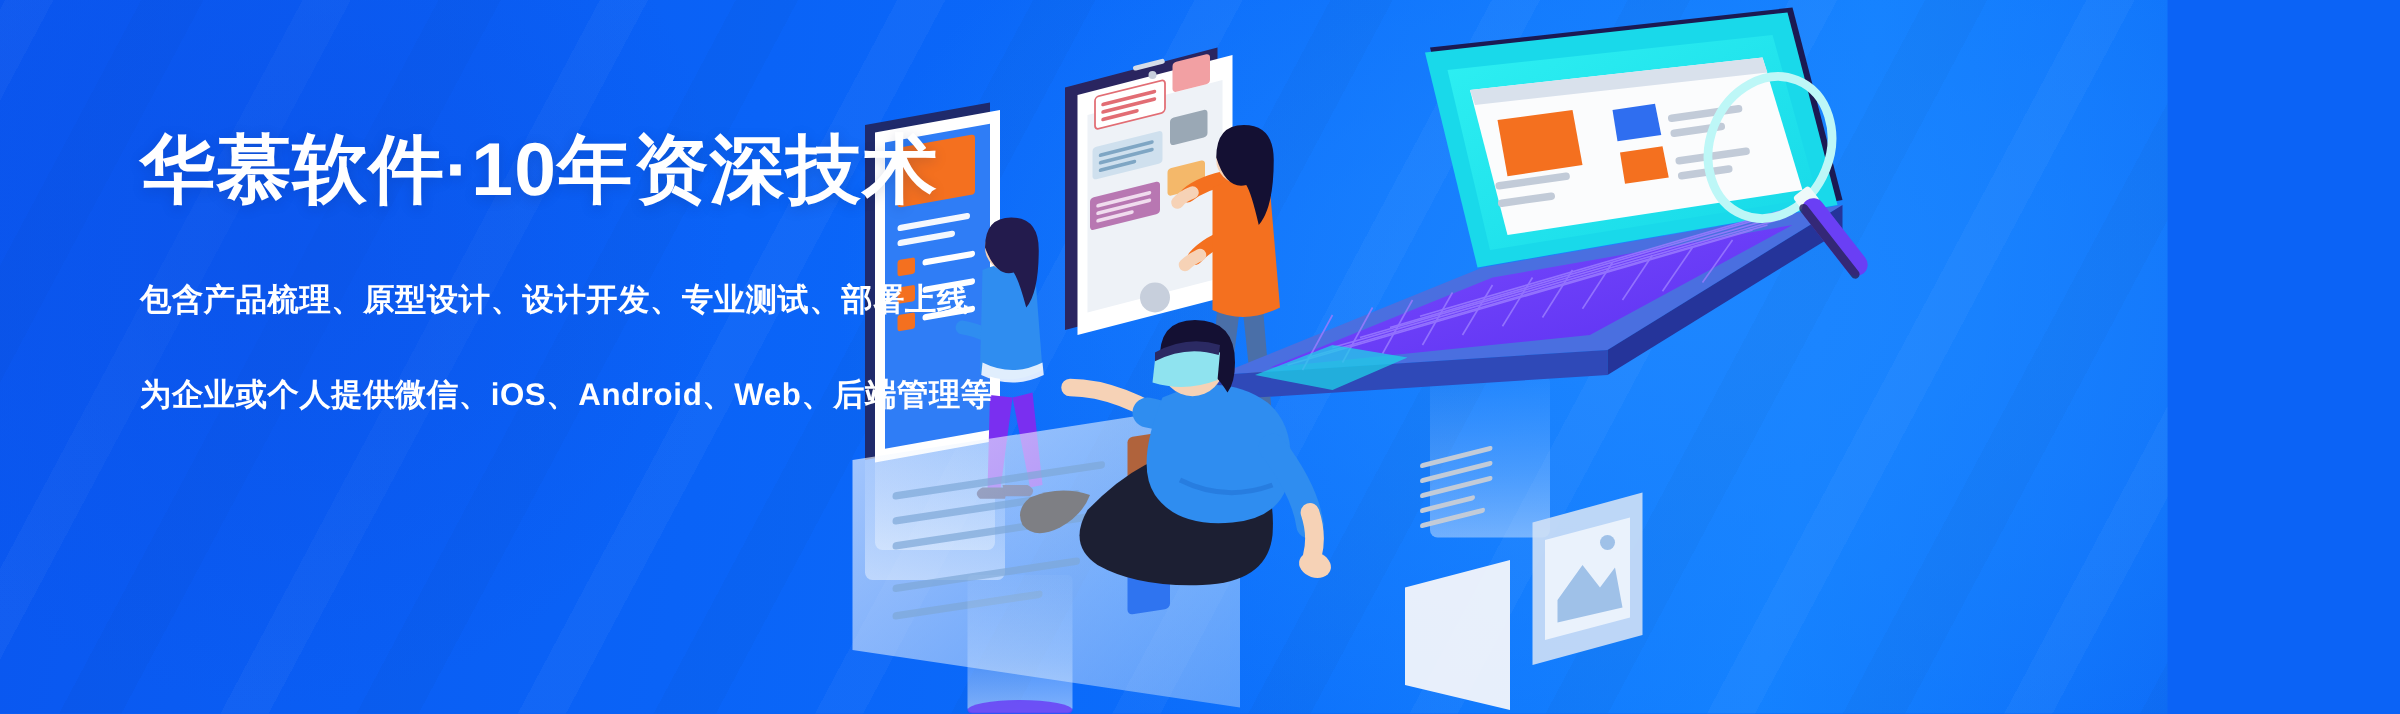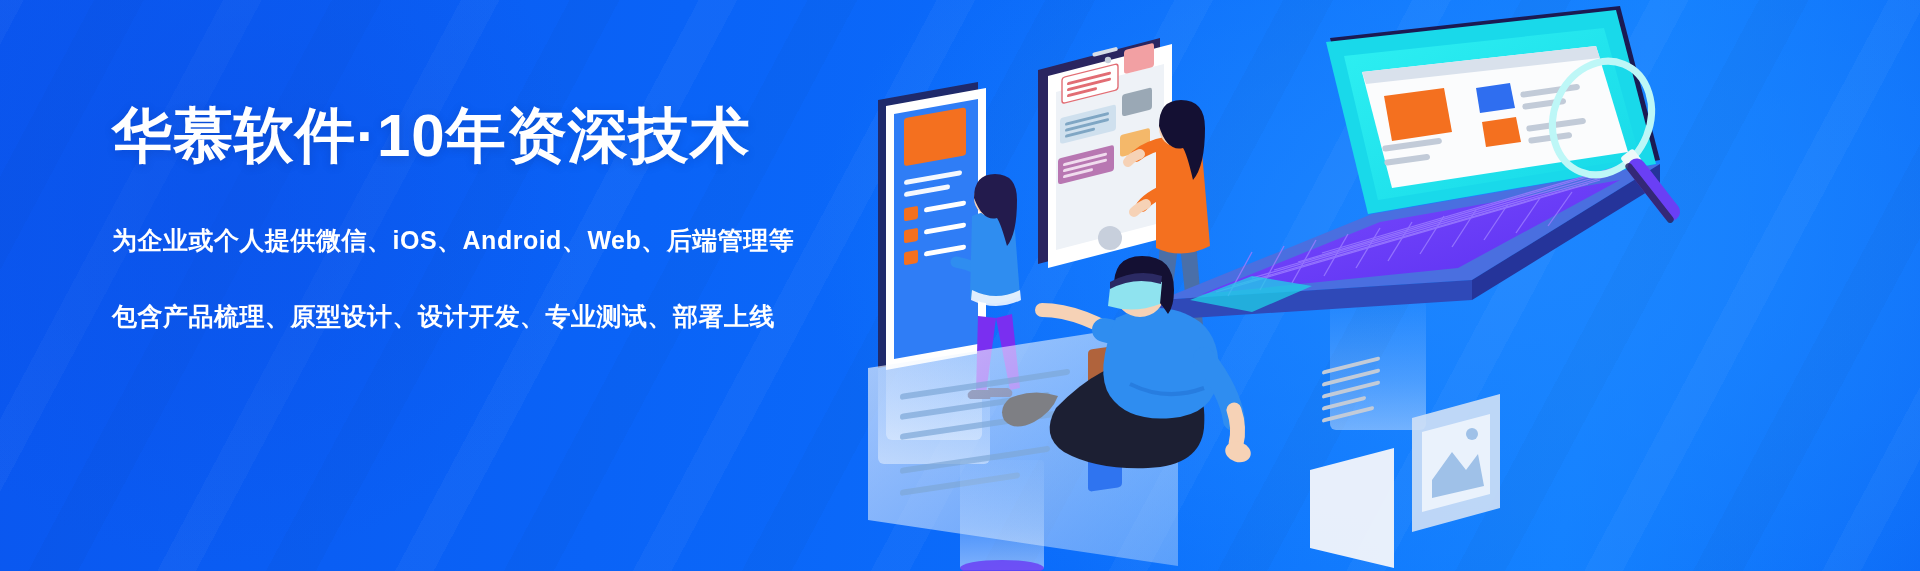--- a/index.html
+++ b/index.html
@@ -7,21 +7,21 @@
     padding: 0;
     background: #0b63f6;
   }
   body {
     font-family: "Liberation Sans", "DejaVu Sans", sans-serif;
   }
 
   
   #banner {
     position: relative;
-    width: 1920px;
+    width: 1734px;
     height: 571px;
     overflow: hidden;
     background: #0a63f7;
     background-image:
       radial-gradient(ellipse 1100px 700px at 78% 42%, #1d86ff 0%, rgba(29,134,255,0) 62%),
       linear-gradient(100deg, #0a56ef 0%, #0a63f7 34%, #0b6dfb 58%, #1180ff 82%, #0d6cf8 100%);
   }
   
   #banner .stripes {
     position: absolute;
@@ -90,22 +90,22 @@
 </head>
 <body>
 
 <div id="banner">
 
   <div class="stripes"></div>
   <div class="glow-left"></div>
 
   <div class="copy">
     <h1 class="headline">华慕软件·10年资深技术</h1>
+    <p class="sub">包含产品梳理、原型设计、设计开发、专业测试、部署上线</p>
     <p class="sub">为企业或个人提供微信、iOS、Android、Web、后端管理等</p>
-    <p class="sub">包含产品梳理、原型设计、设计开发、专业测试、部署上线</p>
   </div>
 
   <div id="art">
     <svg viewBox="0 0 1060 571" xmlns="http://www.w3.org/2000/svg">
       <defs>
         <linearGradient id="pedestal" x1="0" y1="0" x2="0" y2="1">
           <stop offset="0%" stop-color="#cfe4ff" stop-opacity="0.10"></stop>
           <stop offset="60%" stop-color="#dfeeff" stop-opacity="0.55"></stop>
           <stop offset="100%" stop-color="#ffffff" stop-opacity="0.88"></stop>
         </linearGradient>

